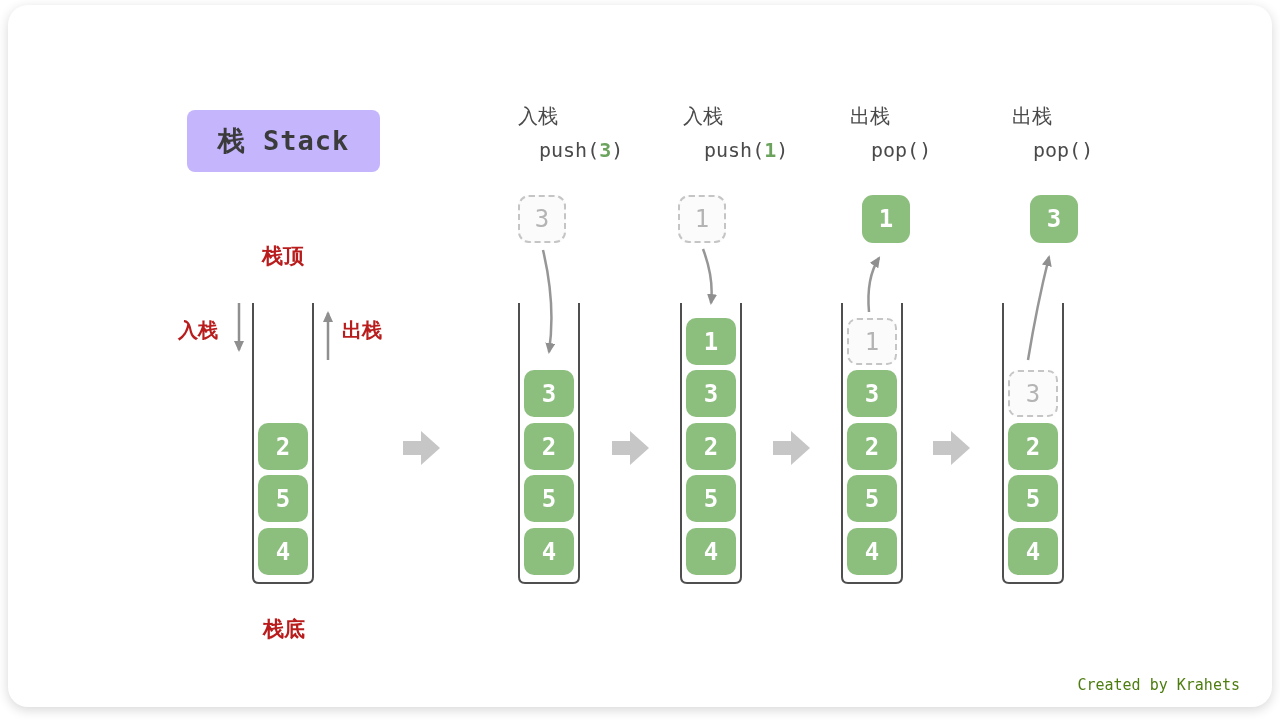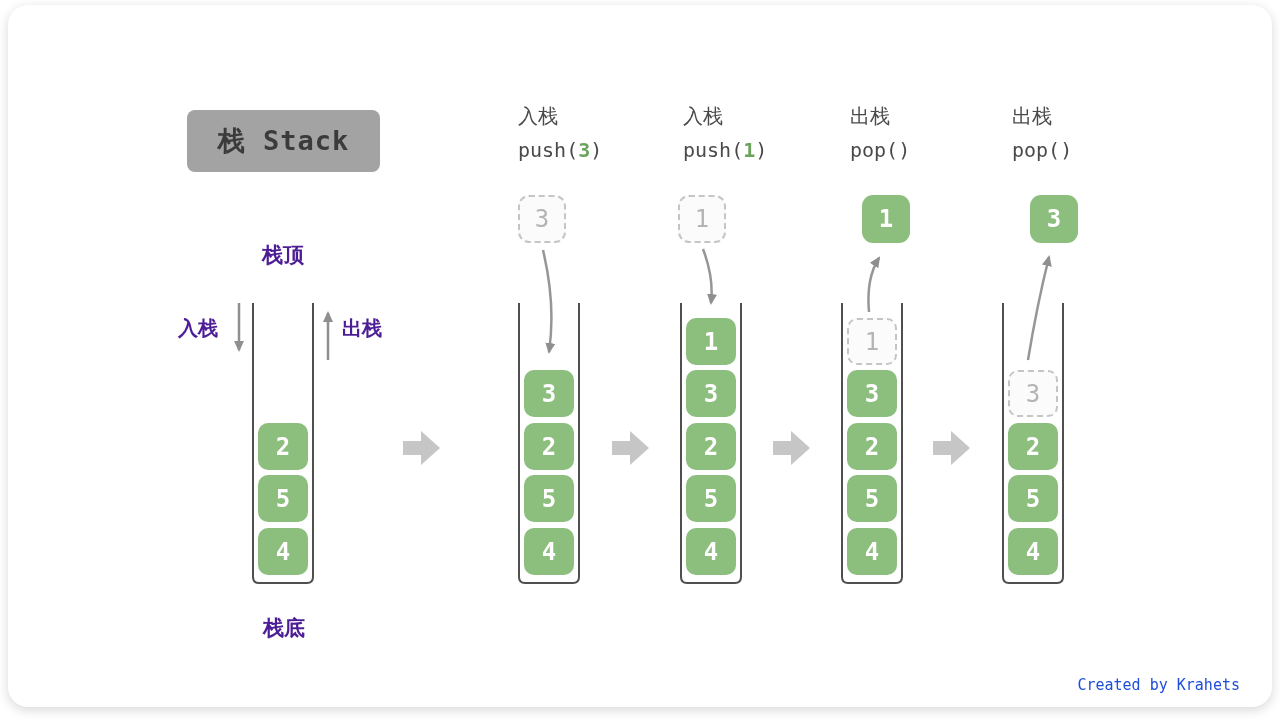--- a/index.html
+++ b/index.html
@@ -5,41 +5,41 @@
   * { margin:0; padding:0; box-sizing:border-box; }
   html,body { width:1280px; height:720px; background:#ffffff; overflow:hidden;
               font-family:"DejaVu Sans", sans-serif; }
   .page { position:relative; width:1280px; height:720px; }
   .card { position:absolute; left:8px; top:5px; width:1264px; height:702px;
           background:#ffffff; border-radius:20px;
           box-shadow:0 3px 12px rgba(0,0,0,0.16); }
   .abs { position:absolute; }
 
   .title-badge { left:187px; top:110px; width:193px; height:62px;
-    background:#a3a3a3; border-radius:8px; display:flex; align-items:center;
+    background:#c4b5fd; border-radius:8px; display:flex; align-items:center;
     justify-content:center; font-family:"DejaVu Sans Mono", monospace;
     font-size:27px; font-weight:bold; color:#3b3b3b; letter-spacing:1px; }
 
   .op-group { top:106px; }
   .op-cn { font-size:20px; color:#4a4a4a; font-weight:500; line-height:1; }
   .op-code { margin-top:14px; font-family:"DejaVu Sans Mono", monospace;
-             font-size:20px; color:#4a4a4a; line-height:1; white-space:nowrap; }
+             font-size:20px; color:#4a4a4a; line-height:1; white-space:nowrap;margin-left:21px; }
   .op-arg { color:#6BA35C; font-weight:bold; }
 
-  .cn-label { font-size:21px; font-weight:bold; color:#4c1d95; line-height:1;font-family:Liberation Mono, monospace; }
+  .cn-label { font-size:21px; font-weight:bold; color:#b91c1c; line-height:1; }
 
   .cell { width:50px; height:47px; border-radius:10px; background:#8CBE7E;
     color:#ffffff; display:flex; align-items:center; justify-content:center;
     font-family:"DejaVu Sans Mono", monospace; font-size:24px; font-weight:bold; }
   .ghost { background:#fbfbfb; border:2px dashed #c5c5c5; color:#b4b4b4;
            font-weight:normal; }
   .float-box { width:48px; height:48px; top:195px; border-radius:11px; }
 
   .watermark { left:auto; right:40px; top:676px;
-    font-family:"DejaVu Sans Mono", monospace; font-size:15px; color:#1d4ed8; }
+    font-family:"DejaVu Sans Mono", monospace; font-size:15px; color:#4d7c0f; }
 
   svg.overlay { position:absolute; left:0; top:0; width:1280px; height:720px;
                 pointer-events:none; }
 </style>
 </head>
 <body>
 
 <div class="page">
   <div class="card"></div>
 

